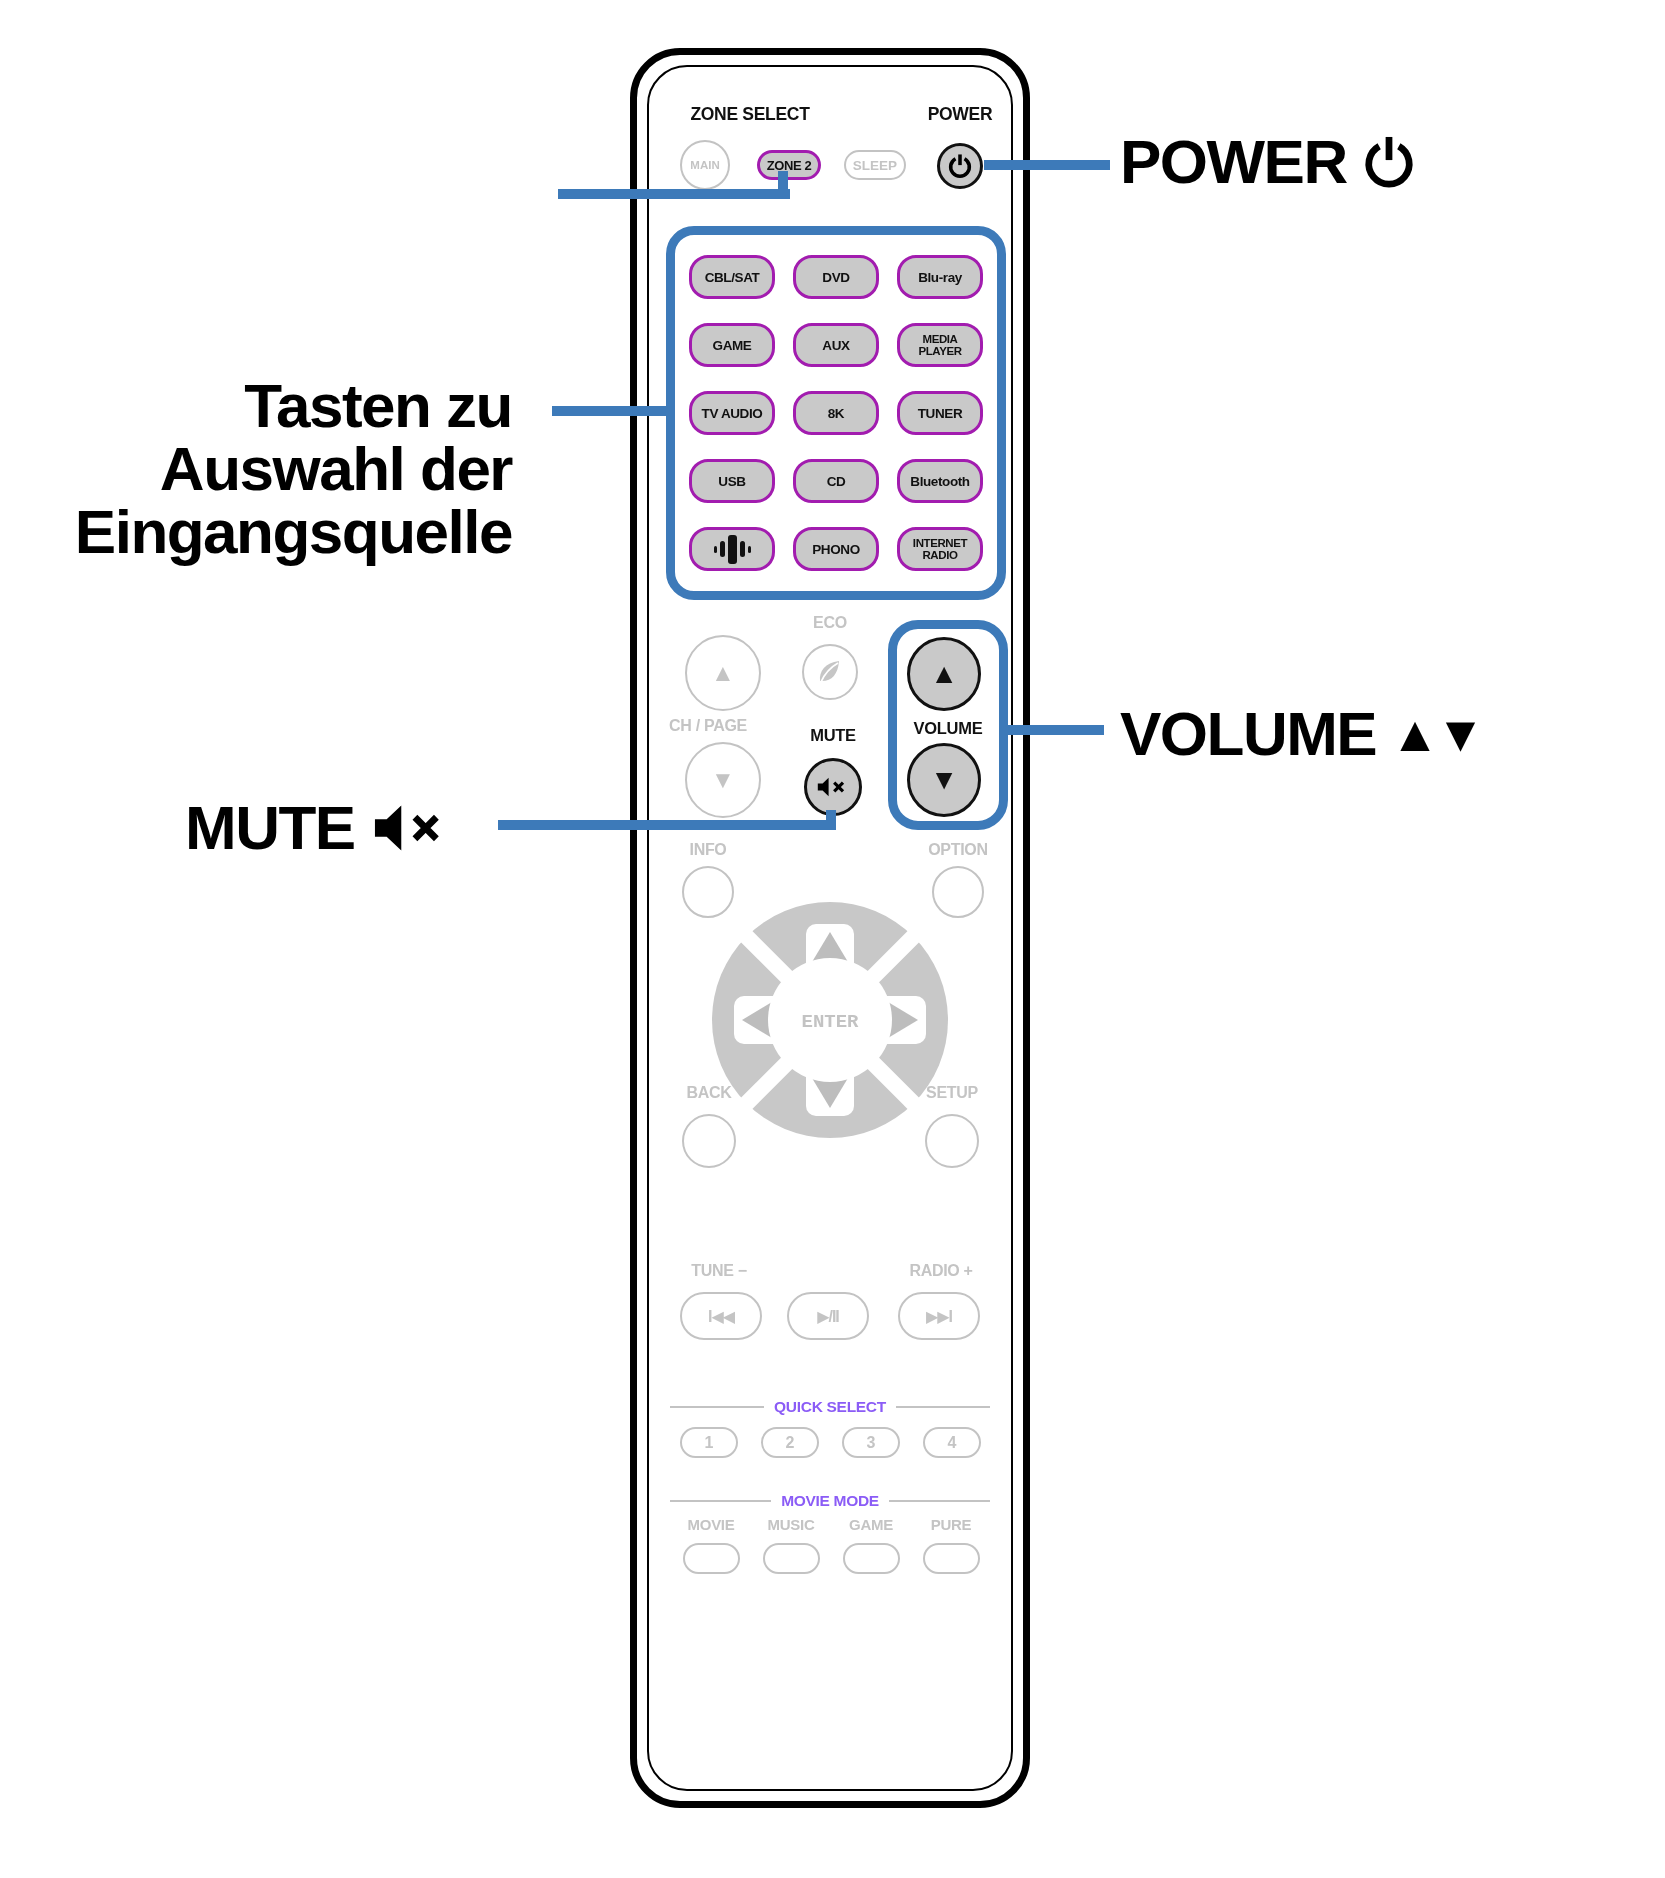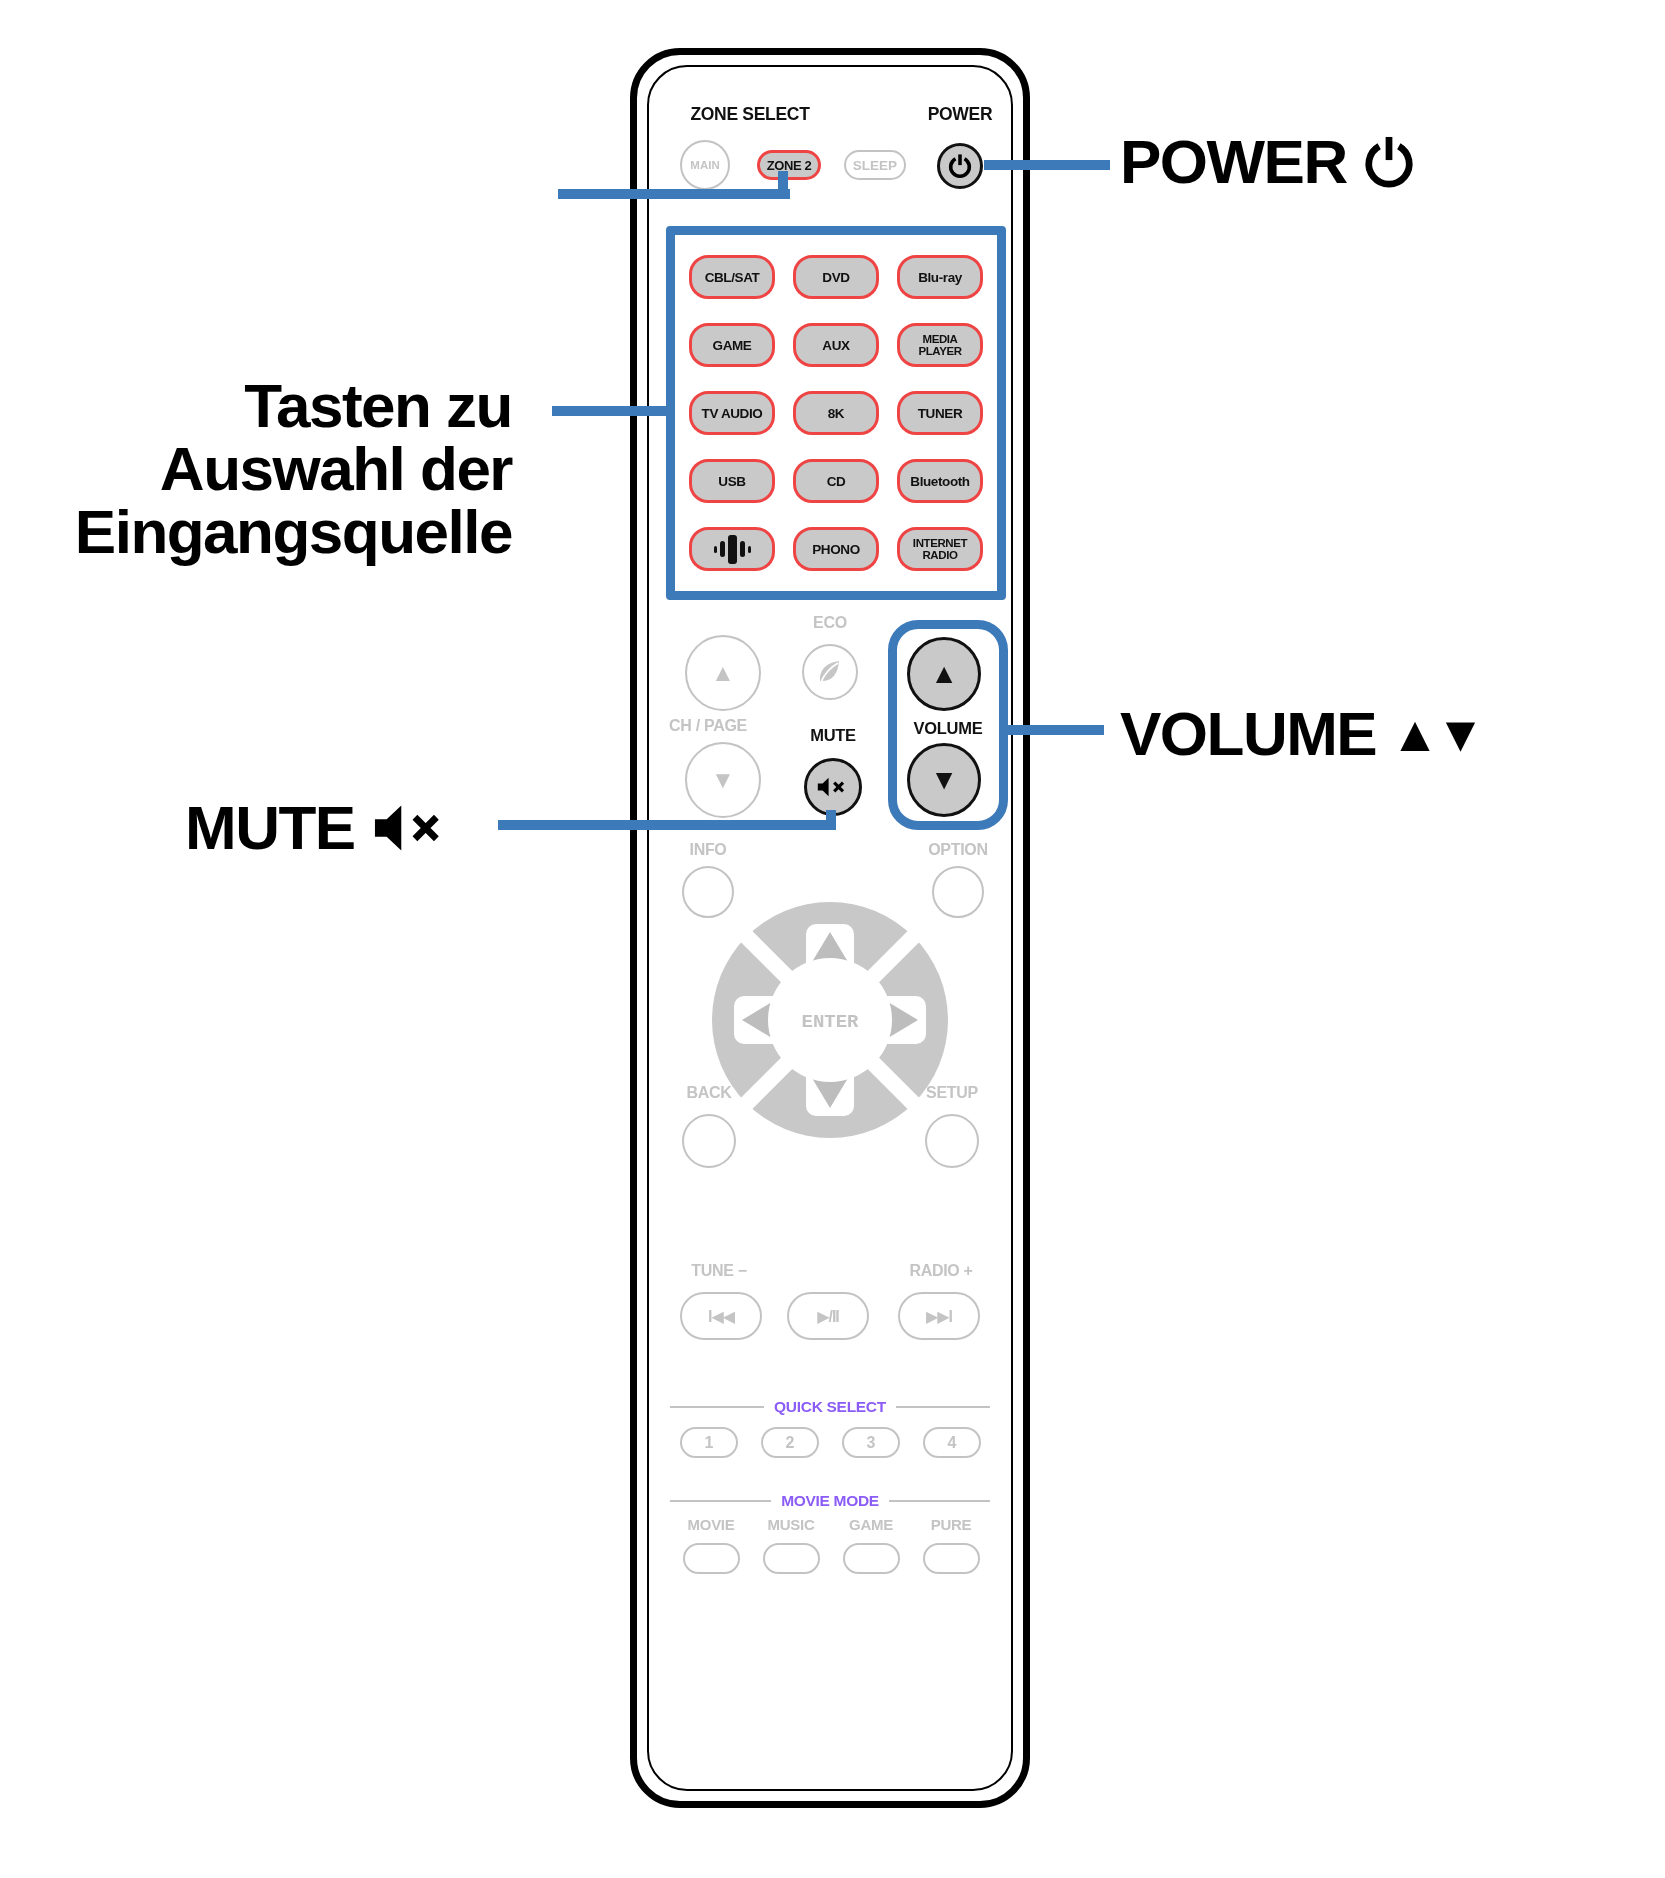--- a/index.html
+++ b/index.html
@@ -7,28 +7,28 @@
          font-family:"Liberation Sans","DejaVu Sans",sans-serif;}
   .abs{position:absolute;box-sizing:border-box;}
   .ctr{display:flex;align-items:center;justify-content:center;}
   
   .remote-outer{left:630px;top:48px;width:400px;height:1760px;border:7px solid #000;border-radius:50px;background:#fff;}
   .remote-inner{left:647px;top:65px;width:366px;height:1726px;border:2.5px solid #000;border-radius:40px;}
   
   .lbl-on{font-weight:bold;font-size:17.5px;color:#111;text-align:center;letter-spacing:-0.3px;}
   .lbl-off{font-weight:bold;font-size:16px;color:#c4c4c4;text-align:center;letter-spacing:-0.3px;}
   
-  .pill-on{background:#c9c9c9;border:3px solid #ef4444;border-radius:19px;color:#111;font-weight:bold;
+  .pill-on{background:#c9c9c9;border:3px solid #a21caf;border-radius:19px;color:#111;font-weight:bold;
            font-size:13.5px;letter-spacing:-0.4px;}
   .pill-off{background:#fff;border:2.5px solid #c3c3c3;border-radius:19px;color:#c4c4c4;font-weight:bold;font-size:13.5px;}
   .circ-on{background:#c9c9c9;border:3px solid #111;border-radius:50%;color:#111;font-weight:bold;}
   .circ-off{background:#fff;border:2.5px solid #c3c3c3;border-radius:50%;color:#c4c4c4;font-weight:bold;}
   .two{font-size:11.5px;line-height:1.08;white-space:pre-line;text-align:center;}
   
-  .input-box{left:666px;top:226px;width:340px;height:374px;border:9px solid #3d7ab9;border-radius:4px;
+  .input-box{left:666px;top:226px;width:340px;height:374px;border:9px solid #3d7ab9;border-radius:28px;
              display:grid;grid-template-columns:repeat(3,1fr);grid-auto-rows:1fr;place-items:center;
              padding:8px 5px;z-index:4;}
   .ib{width:80px;height:38px;border-radius:19px;}
   
   .vol-box{left:888px;top:620px;width:120px;height:210px;border:9px solid #3d7ab9;border-radius:30px;z-index:4;}
   
   .line{position:absolute;background:#3d7ab9;z-index:5;}
   
   .callout{position:absolute;font-weight:bold;font-size:62px;color:#000;z-index:6;letter-spacing:-1.5px;white-space:nowrap;}
   .tasten{white-space:pre-line;text-align:right;line-height:63px;}

